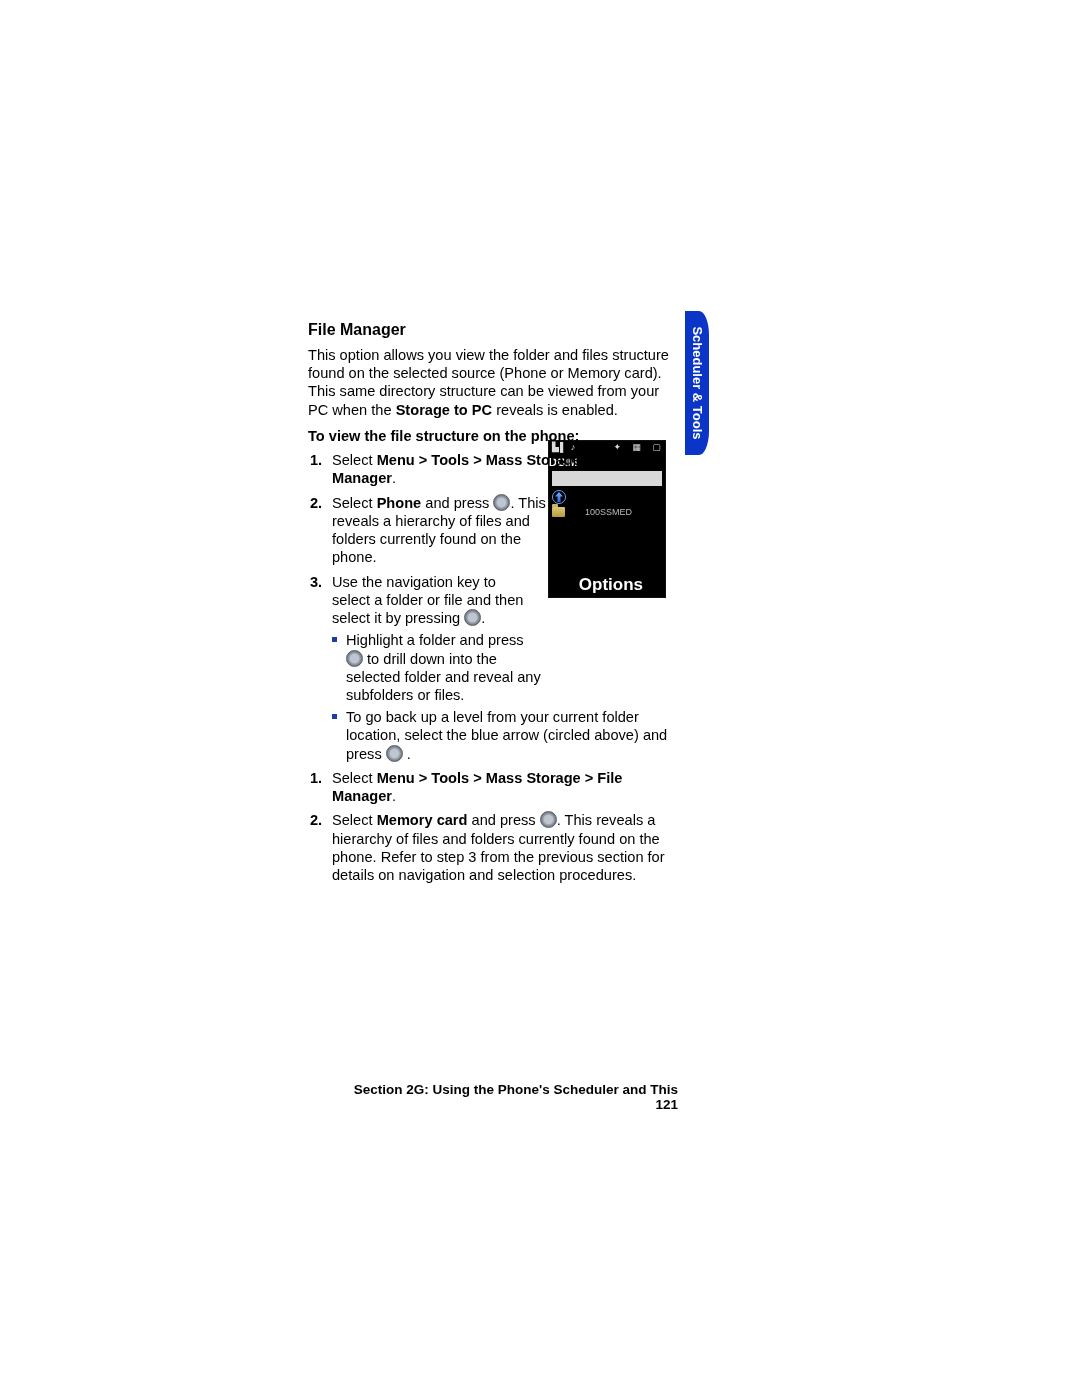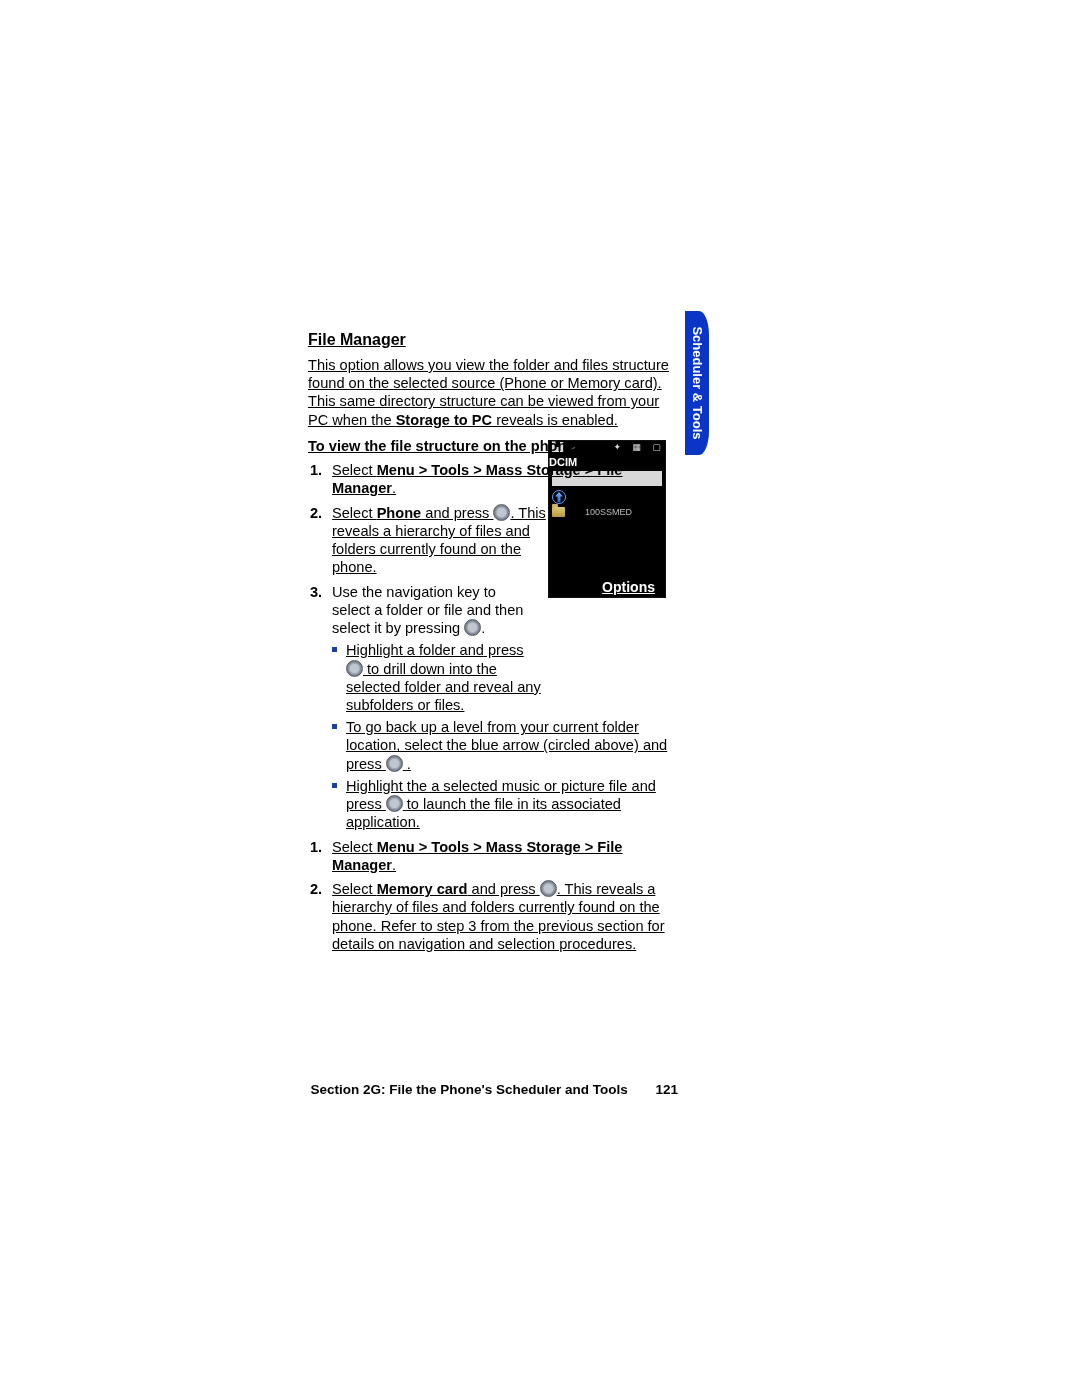--- a/index.html
+++ b/index.html
@@ -12,26 +12,25 @@
     position: relative;
   }
   .page {
     position: relative;
     width: 1080px;
     height: 1397px;
   }
   .content {
     position: absolute;
     left: 308px;
-    top: 330px;
+    top: 320px;
     width: 370px;
     color: #000;
     font-size: 14.6px;
     line-height: 1.25;
-    text-decoration: underline;
   }
   h2 {
     font-size: 16px;
     font-weight: bold;
     margin: 0 0 6px 0;
   }
   .intro {
     margin: 0 0 8px 0;
   }
   .intro b { font-weight: bold; }
@@ -170,25 +169,24 @@
     content:"";
     position:absolute;
     left:0; top:-3px;
     width:6px; height:3px;
     background:#c8b560;
     border-radius:1px 1px 0 0;
   }
   .ps-options {
     position: absolute;
     bottom: 2px;
-    right: 10px;
-    font-size: 14px;
+    right: 22px;
+    font-size: 17px;
     font-weight: bold;
     color: #fff;
-    text-decoration: underline;
   }
   .side-tab {
     position: absolute;
     left: 685px;
     top: 311px;
     width: 24px;
     height: 144px;
     background: #0a35c6;
     border-radius: 0 10px 10px 0 / 0 24px 24px 0;
   }
@@ -274,41 +272,36 @@
           <li class="float-limit" style="width:196px;">
             <span>Highlight a folder and press </span>
             <span class="menu-icon"></span>
             <span> to drill down into the selected folder and reveal any subfolders or files.</span>
           </li>
           <li class="after-float" style="width:330px;">
             <span>To go back up a level from your current folder location, select the blue arrow (circled above) and press </span>
             <span class="menu-icon"></span>
             <span>.</span>
           </li>
-          <li class="after-float" style="width:330px;">
-            <span>Highlight the a selected music or picture file and press </span>
-            <span class="menu-icon"></span>
-            <span> to launch the file in its associated application.</span>
-          </li>
         </ul>
       </li>
     </ol>
 
 
     <ol class="steps">
       <li>
         <span class="num">1.</span>
         <span>Select </span><b>Menu &gt; Tools &gt; Mass Storage &gt; File Manager</b><span>.</span>
       </li>
       <li>
         <span class="num">2.</span>
         <span>Select </span><b>Memory card</b><span> and press </span>
         <span class="menu-icon"></span><span>. This reveals a hierarchy of files and folders currently found on the phone. Refer to step 3 from the previous section for details on navigation and selection procedures.</span>
       </li>
     </ol>
   </div>
 
   <div class="footer">
-    <b>Section 2G: File the Phone's Scheduler and Tools</b>
+    <b>Section 2G: Using the Phone's Scheduler and This</b>
     <span class="pagenum">121</span>
   </div>
 
 </div>
 
 </body></html>

